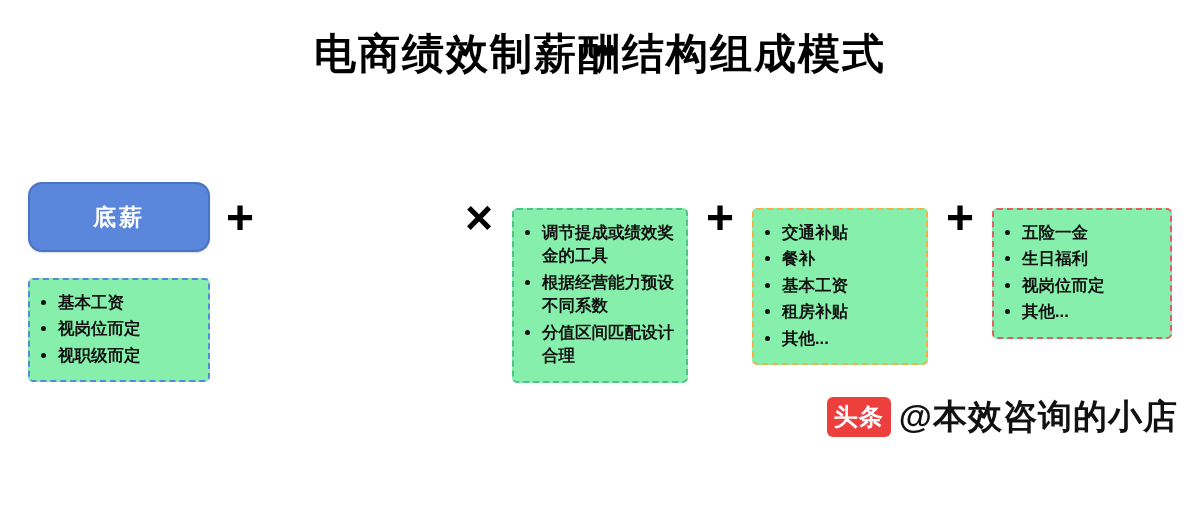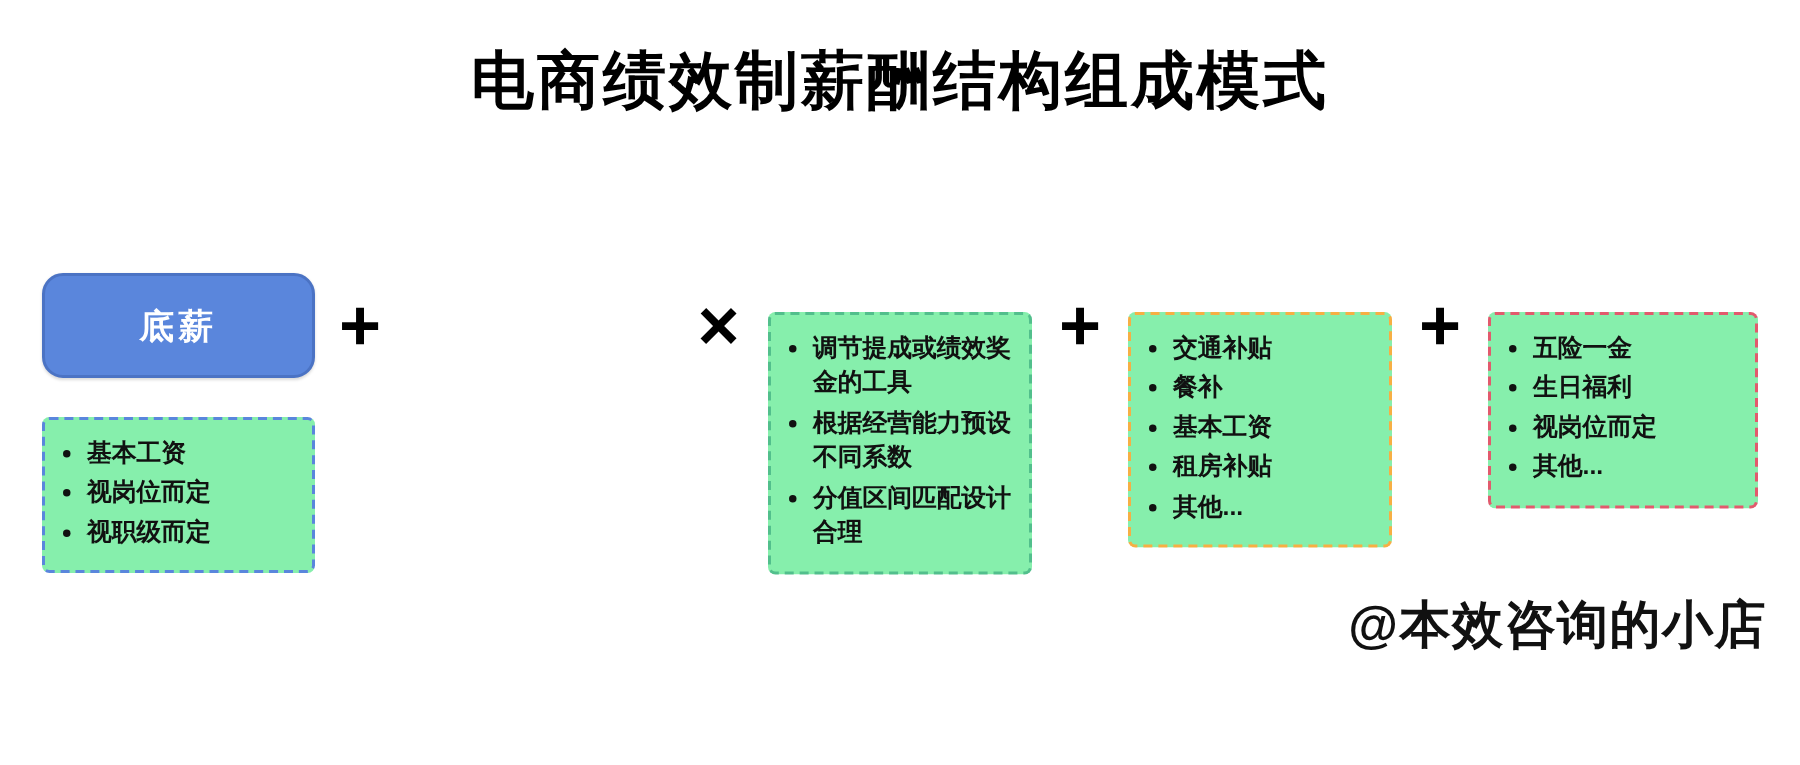--- a/index.html
+++ b/index.html
@@ -169,16 +169,17 @@
           <li>生日福利</li>
           <li>视岗位而定</li>
           <li>其他...</li>
         </ul>
       </div>
     </div>
 
   </div>
 
   <div class="watermark">
+    <span class="wm-badge">头条</span>
     <span class="wm-handle">@本效咨询的小店</span>
   </div>
 
 </div>
 
 </body></html>

